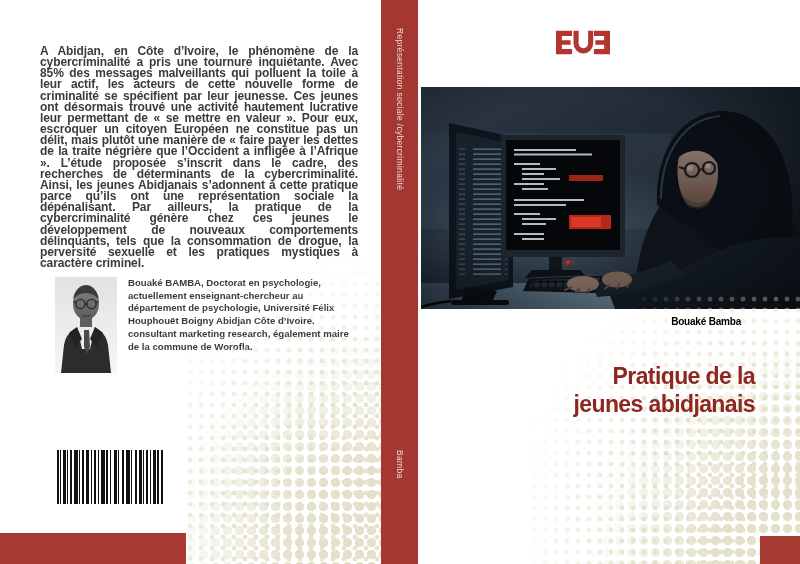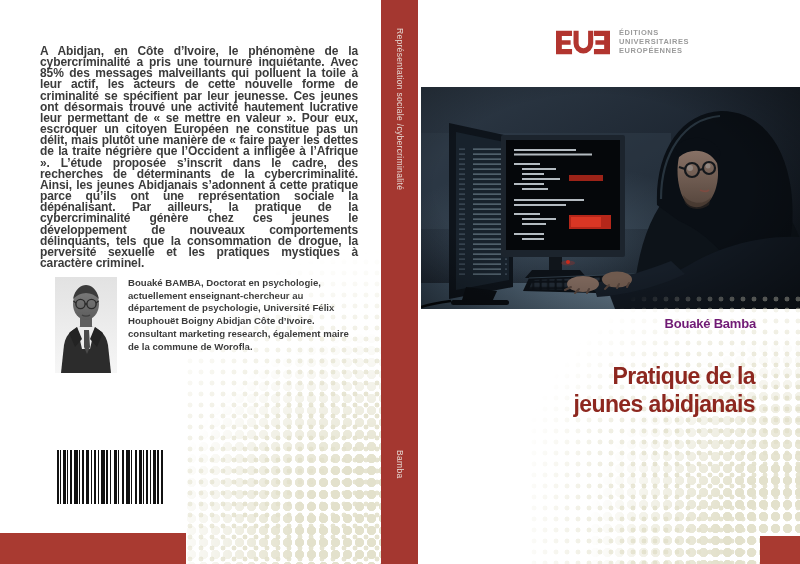--- a/index.html
+++ b/index.html
@@ -35,22 +35,22 @@
   .spine-bottom{left:24px;top:450px;}
   
   .publisher{position:absolute;left:556px;top:27px;display:flex;gap:9px;align-items:flex-start;}
   .publisher-logo{width:54px;height:31px;}
   .publisher-lines{display:flex;flex-direction:column;gap:1px;padding-top:2px;}
   .publisher-lines span{
     font-size:7.5px;line-height:8.2px;color:#9b9b9b;letter-spacing:0.55px;font-weight:bold;
   }
   .cover-photo{position:absolute;left:421px;top:87px;width:379px;height:222px;}
   .front-author{
-    position:absolute;right:44px;top:316px;z-index:2;
-    font-size:13px;font-weight:bold;color:#701a75;letter-spacing:-0.2px;
+    position:absolute;right:59px;top:316px;z-index:2;
+    font-size:10px;font-weight:bold;color:#000000;letter-spacing:-0.2px;
   }
   .front-title{
     position:absolute;right:45px;top:337px;width:360px;text-align:right;z-index:2;
     font-size:23px;line-height:28px;font-weight:bold;letter-spacing:-0.6px;margin-top:25px;
   }
   .front-title span{display:block;}
   .red-corner{position:absolute;left:760px;top:536px;width:40px;height:28px;z-index:3;}
   
   .dots{position:absolute;z-index:1;}
   .dots-base{
@@ -171,25 +171,20 @@
   </div>
 
   <div class="publisher">
     <svg class="publisher-logo" viewBox="0 0 74 32" xmlns="http://www.w3.org/2000/svg">
       <g fill="#b2352f">
         <path d="M0 0 H22 V7 H8 V13 H20 V19 H8 V25 H22 V32 H0 Z"></path>
         <path d="M24 0 H31 V17 A6.5 7 0 0 0 44 17 V0 H51 V17 A13.5 14 0 0 1 24 17 Z"></path>
         <path d="M74 0 H52 V7 H66 V13 H54 V19 H66 V25 H52 V32 H74 Z"></path>
       </g>
     </svg>
-    <div class="publisher-lines">
-      <span>ÉDITIONS</span>
-      <span>UNIVERSITAIRES</span>
-      <span>EUROPÉENNES</span>
-    </div>
   </div>
 
   <div class="cover-photo">
     <svg width="379" height="222" viewBox="0 0 379 222" xmlns="http://www.w3.org/2000/svg">
       <defs>
         <linearGradient id="bgG" x1="0" y1="0" x2="1" y2="1">
           <stop offset="0" stop-color="#2e3a47"></stop>
             <stop offset="0.5" stop-color="#1d2631"></stop>
             <stop offset="1" stop-color="#0b1016"></stop>
         </linearGradient>

